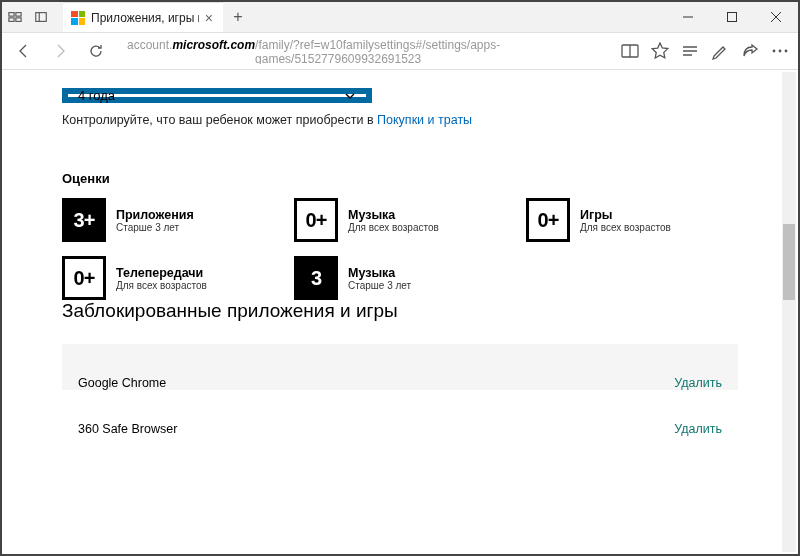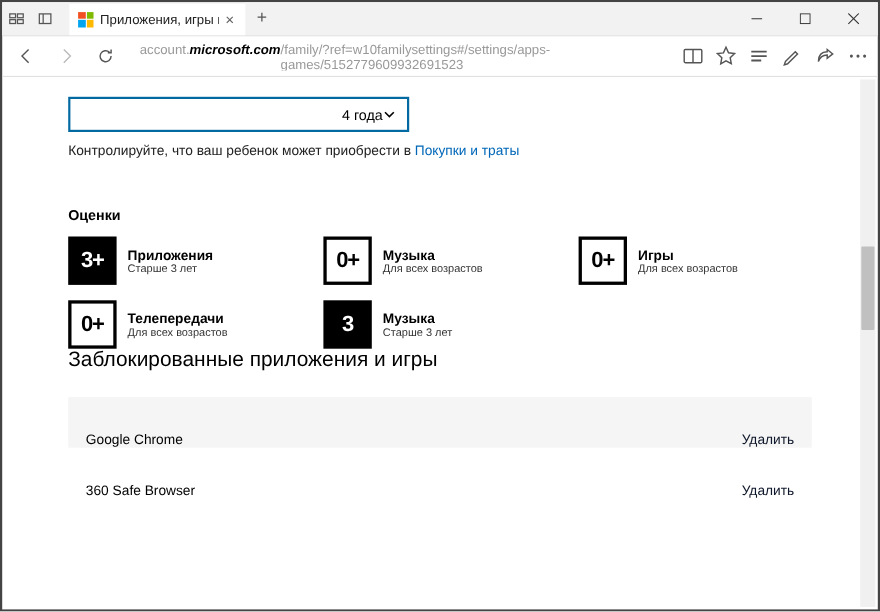--- a/index.html
+++ b/index.html
@@ -32,37 +32,37 @@
   .url-box .bold { color: #000; font-weight: 600; font-style: italic; }
   .right-icons { display: flex; align-items: center; gap: 10px; color: #555; }
   .right-icons .ico { width: 20px; height: 20px; display: flex; align-items: center; justify-content: center; }
 
   .viewport { position: absolute; top: 70px; left: 2px; right: 2px; bottom: 2px; overflow: hidden; }
   .scrolltrack { position: absolute; right: 0; top: 0; bottom: 0; width: 14px; background: #f0f0f0; }
   .scrollthumb { position: absolute; right: 1px; width: 12px; background: #c0c0c0; border-radius: 1px; }
 
   .content { padding: 16px 58px 0 58px; color: #000; }
   .intro { font-size: 13px; font-weight: 600; margin-bottom: 10px; }
-  .age-select { width: 310px; height: 32px; border: 2px solid #0369a1; display: flex; align-items: center; justify-content: flex-end; padding: 0 10px; font-size: 13px; }
+  .age-select { width: 310px; height: 15px; border: 6px solid #0369a1; display: flex; align-items: center; justify-content: space-between; padding: 0 10px; font-size: 13px; }
   .age-select svg { width: 12px; height: 12px; }
   .subline { font-size: 12.5px; margin-top: 10px; color: #222; }
   .subline a { color: #0067b8; text-decoration: none; text-align: right; }
 
   .section-h { font-size: 13px; font-weight: 600; margin-top: 44px; margin-bottom: 12px; }
   .ratings-grid { display: grid; grid-template-columns: 232px 232px 1fr; row-gap: 14px; }
   .rating { display: flex; align-items: center; gap: 10px; }
   .badge { width: 44px; height: 44px; background: #000; color: #fff; display: flex; align-items: center; justify-content: center; font-weight: 700; font-size: 20px; letter-spacing: -1px; }
   .badge.outline { background: #fff; color: #000; border: 3px solid #000; font-size: 20px; }
   .rating-text .t { font-size: 12.5px; font-weight: 600; }
   .rating-text .s { font-size: 10px; color: #333; }
 
   .blocked-h { font-size: 19px; font-weight: 400; margin-bottom: 22px; color: #000; }
   .blocked-row { display: flex; align-items: flex-end; justify-content: space-between; height: 46px; padding: 0 16px; font-size: 12.5px; }
   .blocked-row.alt { background: #f5f5f5; }
-  .blocked-row .del { color: #0f172a; }
+  .blocked-row .del { color: #0f766e; }
 </style>
 </head>
 <body>
 
 <div class="outer">
 
   <div class="titlebar">
     <div class="titlebar-left">
       <div class="tab-button">
         <svg viewBox="0 0 16 16" fill="none" stroke="currentColor" stroke-width="1.3">

